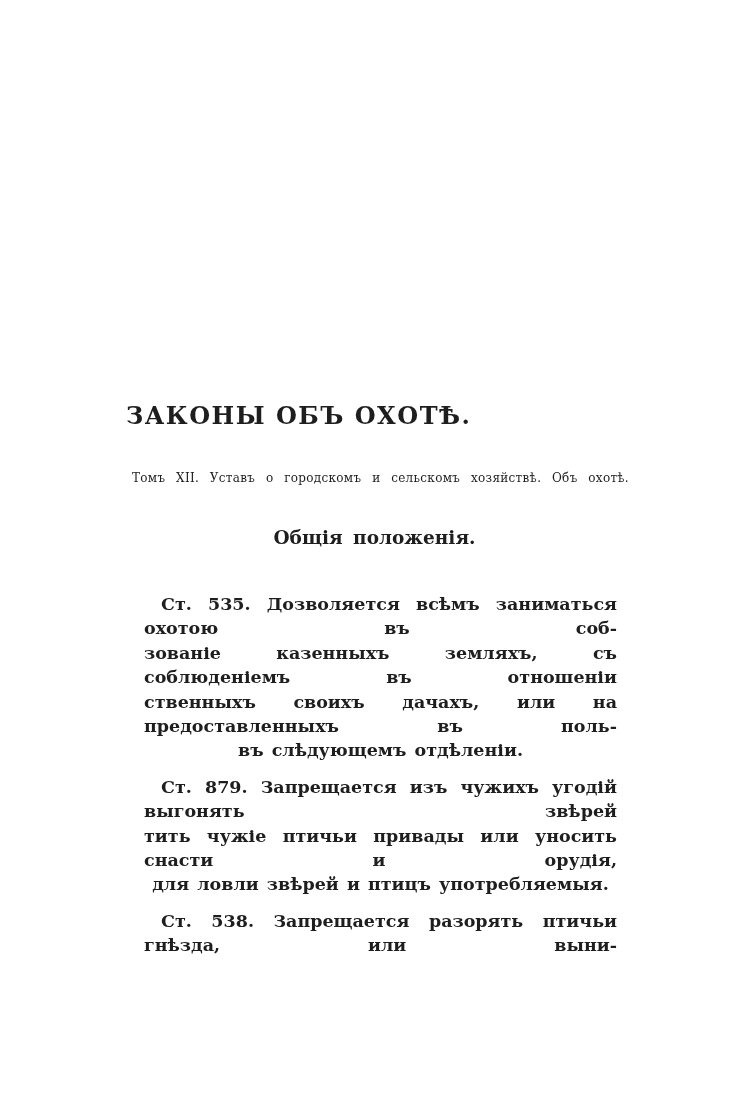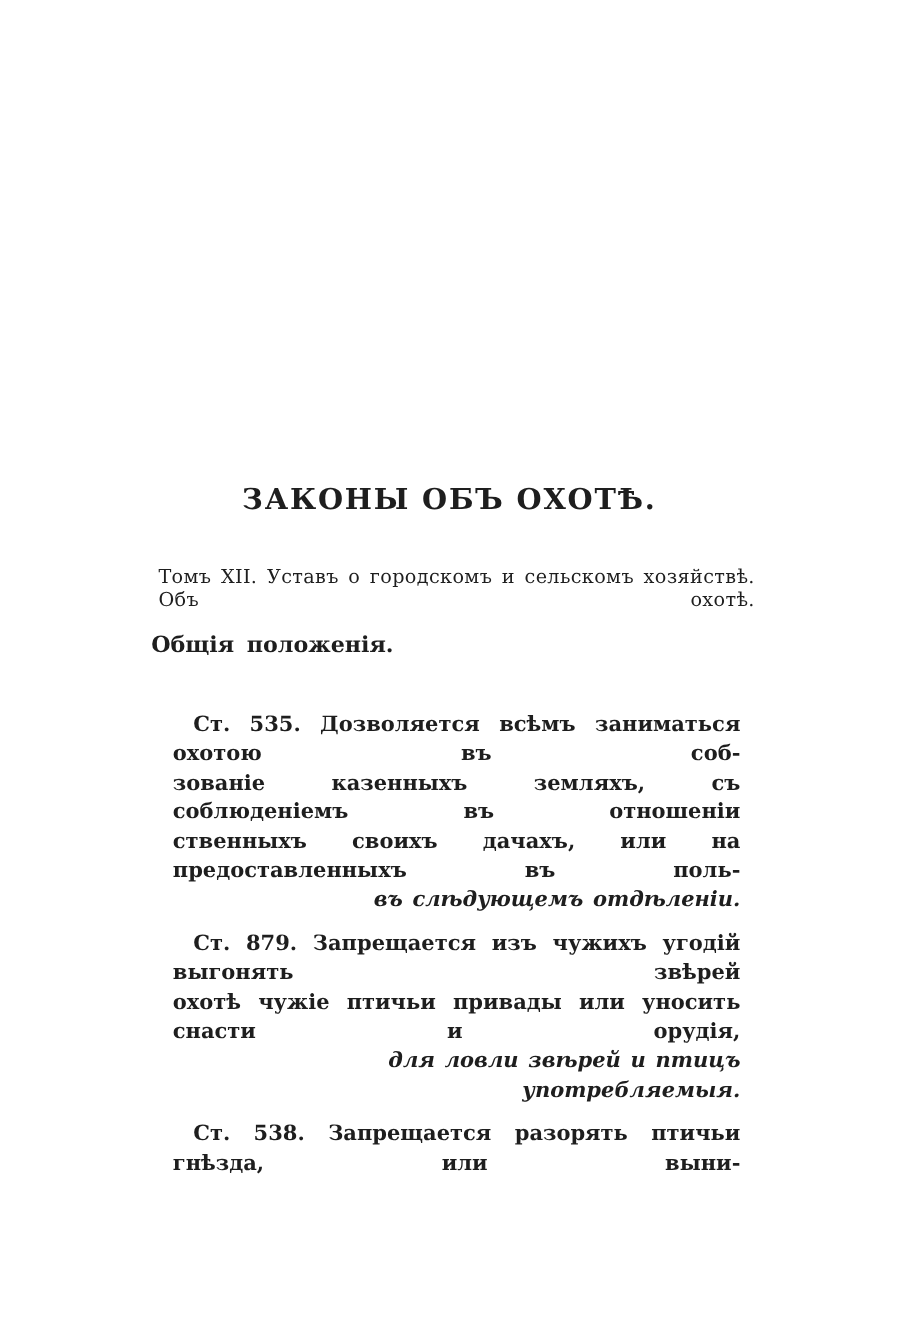--- a/index.html
+++ b/index.html
@@ -14,42 +14,42 @@
     background: #ffffff;
     overflow: hidden;
     font-family: "DejaVu Serif", "Liberation Serif", serif;
     color: #1e1e1e;
   }
   .doc-title {
     position: absolute;
     top: 401px;
     left: 126px;
     width: 497px;
-    text-align: center;
     font-size: 24px;
     font-weight: bold;
     letter-spacing: 1.5px;
     white-space: nowrap;
   }
   .edition-note {
     position: absolute;
     top: 471px;
     left: 132px;
     width: 497px;
-    font-size: 16px;
+    font-size: 12px;
     font-weight: 500;
     text-align: justify;
     text-align-last: justify;
     letter-spacing: 0.3px;
   }
   .section-heading {
     position: absolute;
     top: 527px;
     left: 126px;
     width: 497px;
+    text-align: center;
     font-size: 18.5px;
     font-weight: bold;
     word-spacing: 4px;
   }
   .body-text {
     position: absolute;
     top: 580px;
     left: 132px;
     width: 497px;
     font-size: 17.5px;
@@ -57,41 +57,41 @@
     line-height: 24.4px;
     word-spacing: 2px;
   }
   .paragraph { margin: 12px; }
   .line { white-space: normal; }
   .line.first { text-indent: 17px; }
   .line.just {
     text-align: justify;
     text-align-last: justify;
   }
-  .line.last { text-align: right; font-style: italic; }
+  .line.last { text-align: center; }
 </style>
 </head>
 <body>
 
 <div class="page">
   <div class="doc-title">ЗАКОНЫ ОБЪ ОХОТѢ.</div>
 
   <div class="edition-note">Томъ XII. Уставъ о городскомъ и сельскомъ хозяйствѣ. Объ охотѣ.</div>
 
   <div class="section-heading">Общія положенія.</div>
 
   <div class="body-text">
       <div class="paragraph">
         <div class="line first just">Ст. 535. Дозволяется всѣмъ заниматься охотою въ соб-</div>
         <div class="line just">зованіе казенныхъ земляхъ, съ соблюденіемъ въ отношеніи</div>
         <div class="line just">ственныхъ своихъ дачахъ, или на предоставленныхъ въ поль-</div>
         <div class="line last">въ слѣдующемъ отдѣленіи.</div>
       </div>
       <div class="paragraph">
         <div class="line first just">Ст. 879. Запрещается изъ чужихъ угодій выгонять звѣрей</div>
-        <div class="line just">охотѣ чужіе птичьи привады или уносить снасти и орудія,</div>
+        <div class="line just">тить чужіе птичьи привады или уносить снасти и орудія,</div>
         <div class="line last">для ловли звѣрей и птицъ употребляемыя.</div>
       </div>
       <div class="paragraph">
         <div class="line first just">Ст. 538. Запрещается разорять птичьи гнѣзда, или выни-</div>
       </div>
     </div>
 </div>
 
 </body></html>

